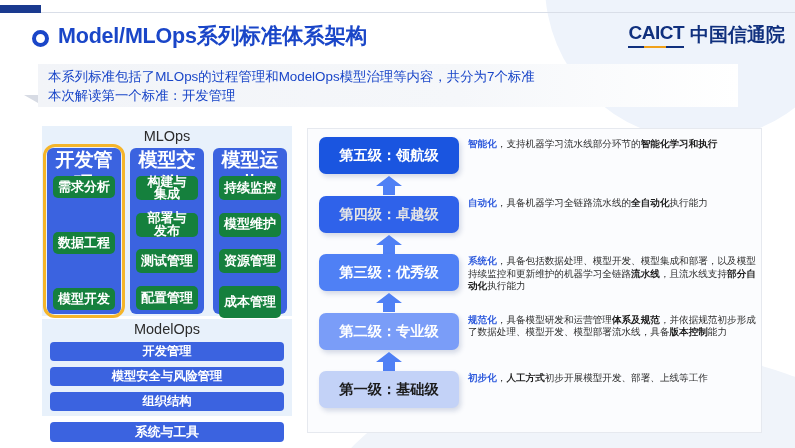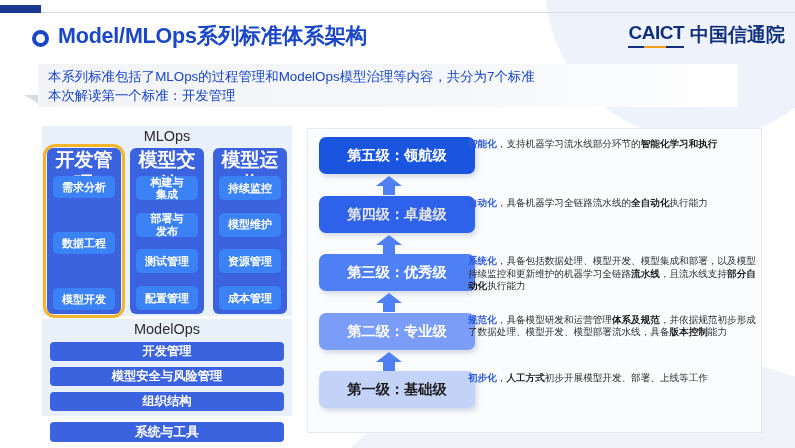--- a/index.html
+++ b/index.html
@@ -169,24 +169,24 @@
     line-height: 24px;
     text-align: center;
     color: #ffffff;
     font-size: 19px;
     font-weight: bold;
   }
   .chip {
     position: absolute;
     left: 6px;
     width: 62px;
-    background: #3b82f6;
+    background: #15803d;
     border-radius: 5px;
     color: #ffffff;
-    font-size: 11px;
+    font-size: 13px;
     font-weight: bold;
     text-align: center;
     display: flex;
     align-items: center;
     justify-content: center;
     line-height: 12.5px;
   }
   .highlight-ring {
     position: absolute;
     left: 1px; top: 18px;
@@ -244,21 +244,21 @@
     z-index: 3;
   }
   .level-row {
     position: absolute;
     left: 0;
     width: 455px;
   }
   .level-box {
     position: absolute;
     left: 11px;
-    width: 156px; height: 37px;
+    width: 140px; height: 37px;
     border-radius: 7px;
     display: flex;
     align-items: center;
     justify-content: center;
     font-size: 14.2px;
     font-weight: bold;
     box-shadow: 2px 3px 5px rgba(40,60,120,0.18);
   }
   .arrow-up {
     position: absolute;
@@ -351,21 +351,21 @@
             <div class="col-head">模型运营</div>
             <div class="chip" style="top: 28px; height: 24px;">
               <span style="display: block;">持续监控</span>
             </div>
             <div class="chip" style="top: 64.6667px; height: 24px;">
               <span style="display: block;">模型维护</span>
             </div>
             <div class="chip" style="top: 101.333px; height: 24px;">
               <span style="display: block;">资源管理</span>
             </div>
-            <div class="chip" style="top: 138px; height: 24px; align-items: center;">
+            <div class="chip" style="top: 138px; height: 32px; align-items: center;">
               <span style="display: block;">成本管理</span>
             </div>
           </div>
         </div>
     </div>
     <div class="highlight-ring"></div>
 
     <div class="modelops-box">
       <div class="modelops-title">ModelOps</div>
       <div id="mo-items">

